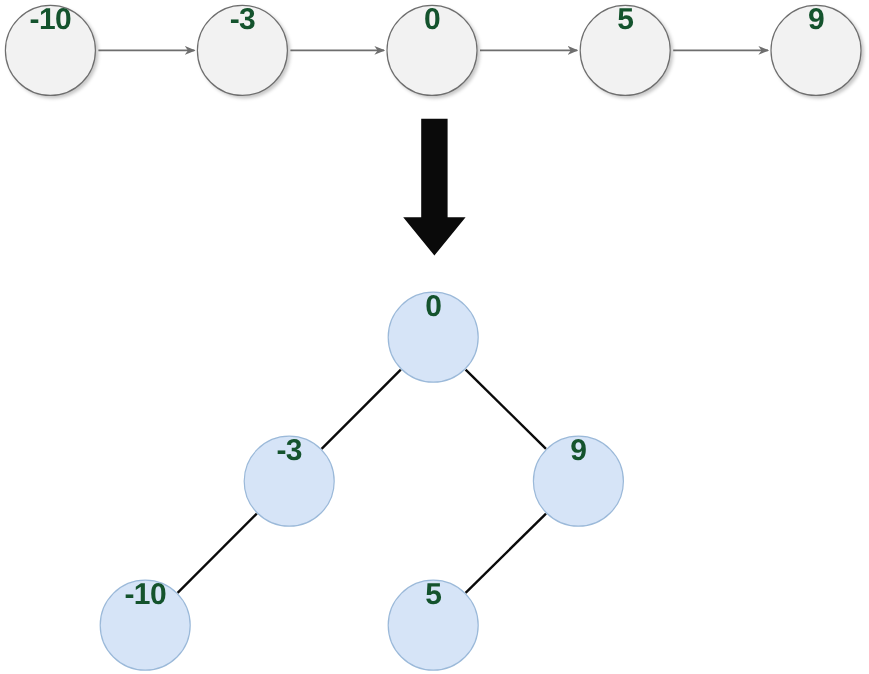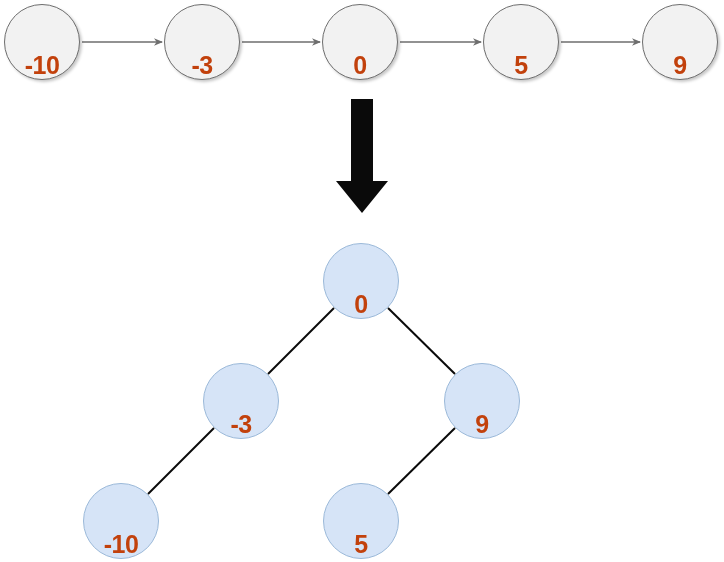--- a/index.html
+++ b/index.html
@@ -25,24 +25,24 @@
     top: 0;
     width: 724px;
     height: 562px;
     pointer-events: none;
   }
   .node {
     position: absolute;
     box-sizing: border-box;
     border-radius: 50%;
     display: flex;
-    align-items: flex-end;
+    align-items: flex-start;
     justify-content: center;
     font-weight: bold;
-    color: #c2410c;
+    color: #14532d;
     letter-spacing: -0.5px;
   }
   .list-node {
     width: 76px;
     height: 76px;
     background: #f2f2f2;
     border: 1.4px solid #6e6e6e;
     font-size: 25px;
     box-shadow: 2px 2px 3px rgba(0,0,0,0.22);
   }

